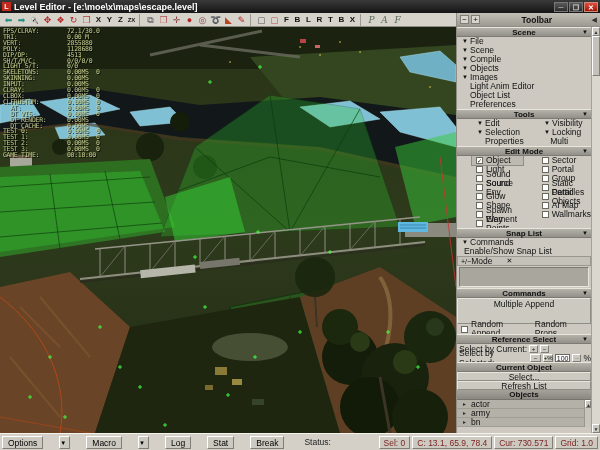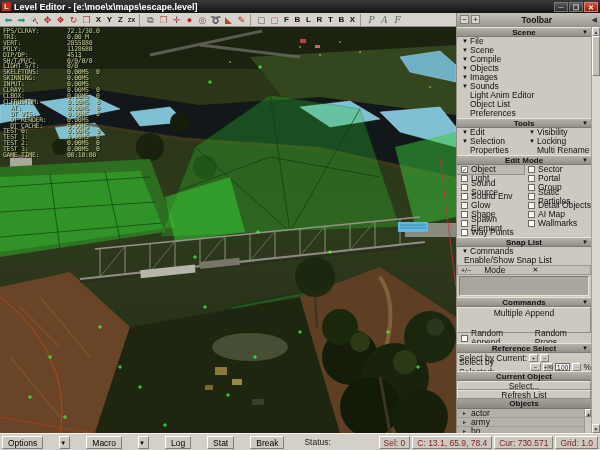--- a/index.html
+++ b/index.html
@@ -52,29 +52,29 @@
   .vs-btn.bottom { position:absolute; bottom:0; left:0; right:0; }
   .vs-thumb { height:40px; background:#c4c1b8; border:1px solid; border-color:#fff #807e76 #807e76 #fff; }
 
   .sec-h { height:10px; background:linear-gradient(#b5b2a9,#93908a); border-top:1px solid #e8e5dc;
     border-bottom:1px solid #7c7a72; text-align:center; font-weight:bold; font-size:8px;
     line-height:9px; position:relative; }
   .sec-h .dd { position:absolute; right:3px; top:0; font-size:6px; }
   .menurow { height:9px; line-height:9px; padding-left:5px; display:flex; }
   .menurow .ar { width:8px; font-size:6px; }
   .cols { display:flex; }
-  .cols > div { width:50%; }
+  .cols > div { width:50%;margin-left:15px; }
   .cbrow { height:9px; line-height:9px; display:flex; align-items:center; padding-left:4px; }
   .cbrow.on { background:#bdbab1; outline:1px solid #8f8d86; }
   .cb { width:7px; height:7px; background:#fff; border:1px solid #6a6a60; font-size:6px;
     line-height:6px; text-align:center; margin-right:3px; color:#111; flex:0 0 auto; }
   .flatbtn { height:26px; line-height:10px; text-align:center; background:#ccc9c0;
     border:1px solid; border-color:#e8e5dc #8f8d86 #8f8d86 #e8e5dc; }
   .snap-tools { height:10px; display:flex; align-items:center; background:#c4c1b8;
-    border:1px solid #9a978e; padding-left:3px; gap:13px; }
+    border:1px solid #9a978e; padding-left:3px; gap:0; }
   .snap-box { height:20px; margin:1px 2px; background:#a9a69d; border:1px solid; border-color:#7c7a72 #e8e5dc #e8e5dc #7c7a72; }
   .ref-row { height:9px; display:flex; align-items:center; padding-left:2px; gap:2px; }
   .mini-btn { min-width:9px; height:8px; font-size:6px; line-height:7px; text-align:center;
     background:#ccc9c0; border:1px solid; border-color:#fff #807e76 #807e76 #fff; }
   .mini-in { width:16px; height:8px; font-size:7px; line-height:8px; background:#fff;
     border:1px solid #6a6a60; text-align:right; padding-right:1px; }
   .objlist { position:relative; }
   .obj-h { height:10px; background:linear-gradient(#a5a29a,#8a8881); text-align:center;
     font-weight:bold; font-size:8px; line-height:10px; border-bottom:1px solid #76746c; }
   .obj-row { height:9px; line-height:9px; padding-left:6px; background:#b4b1a8;
@@ -329,24 +329,20 @@
       </div>
         <div class="menurow">
         <span class="ar">▼</span>
         <span>Objects</span>
       </div>
         <div class="menurow">
         <span class="ar">▼</span>
         <span>Images</span>
       </div>
         <div class="menurow">
-        <span class="ar">▼</span>
-        <span>Sounds</span>
-      </div>
-        <div class="menurow">
         <span class="ar"></span>
         <span>Light Anim Editor</span>
       </div>
         <div class="menurow">
         <span class="ar"></span>
         <span>Object List</span>
       </div>
         <div class="menurow">
         <span class="ar"></span>
         <span>Preferences</span>

